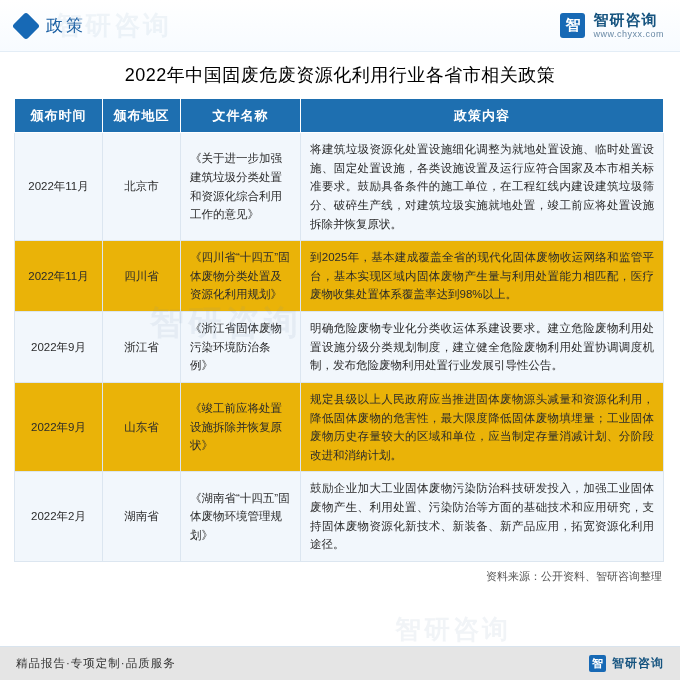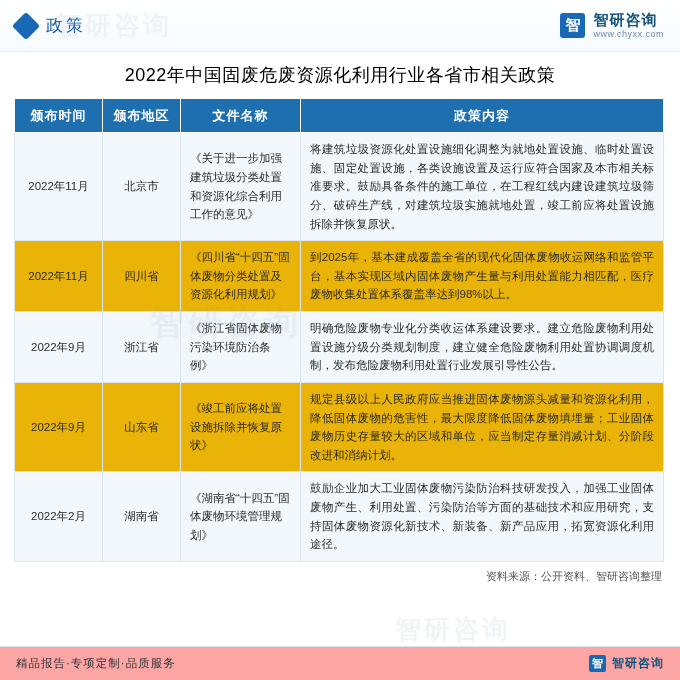--- a/index.html
+++ b/index.html
@@ -169,21 +169,21 @@
 
   
   .footer {
     position: absolute;
     left: 0; right: 0; bottom: 0;
     height: 34px;
     border-top: 1px solid #d9e4ee;
     display: flex;
     align-items: center;
     padding: 0 16px;
-    background: #fca5a5;
+    background: #e5e5e5;
   }
   .footer-left {
     font-size: 11.5px;
     color: #333;
     letter-spacing: 1px;
   }
   .footer-right {
     margin-left: auto;
     display: flex;
     align-items: center;

